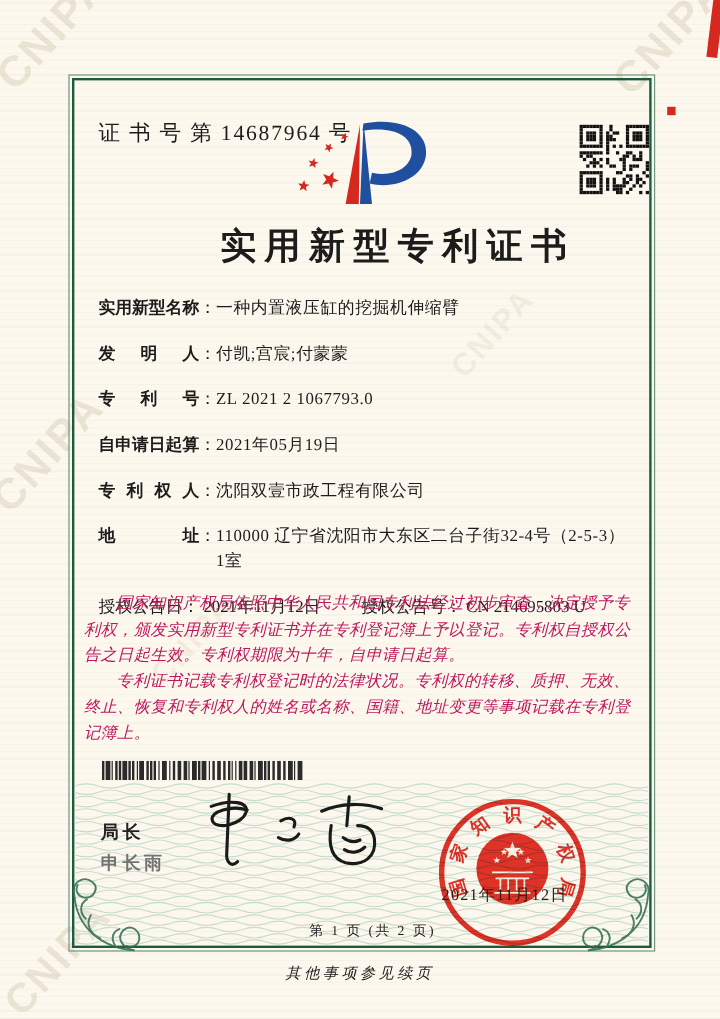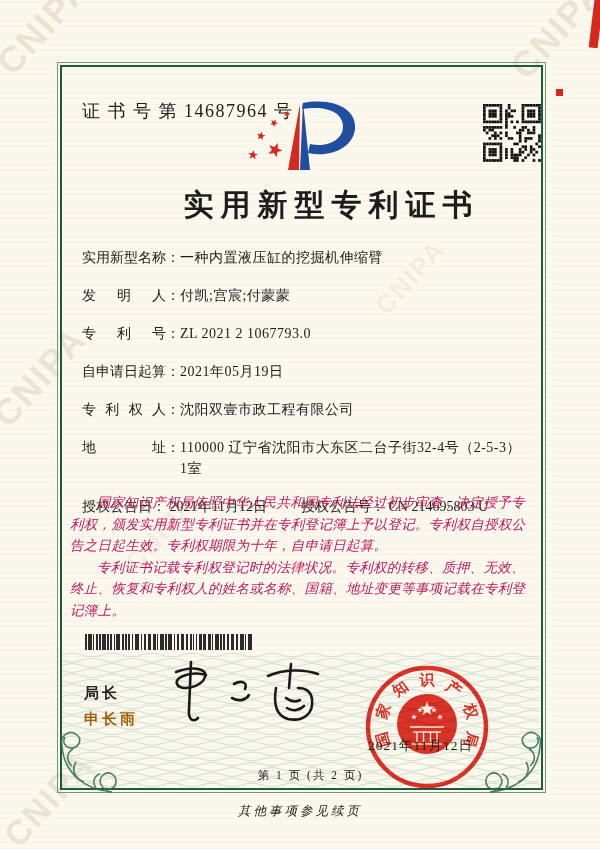--- a/index.html
+++ b/index.html
@@ -15,33 +15,33 @@
   .guilloche{position:absolute;left:62px;top:652px;}
   .cert-no{position:absolute;left:82px;top:99px;font-size:18px;letter-spacing:1.5px;}
   .qr{position:absolute;left:481px;top:102px;}
   .red-square{position:absolute;left:556px;top:89px;width:7px;height:7px;background:#d5281e;}
   .red-sliver{position:absolute;left:592px;top:-8px;width:9px;height:56px;background:#d5281e;transform:rotate(7deg);}
   .logo{position:absolute;left:240px;top:96px;}
   .title{position:absolute;left:57px;top:185px;width:549px;text-align:center;
          font-size:30px;font-weight:bold;letter-spacing:7px;}
   .fields{position:absolute;left:82px;top:247px;width:442px;font-size:14px;}
   .frow{display:flex;margin-bottom:17px;line-height:21px;}
-  .flabel{display:inline-block;width:84px;flex:none;text-align:justify;text-align-last:justify;}
+  .flabel{display:inline-block;width:84px;flex:none;text-align:justify;text-align-last:justify;font-weight:bold;}
   .fcolon{flex:none;}
   .fval{flex:1;letter-spacing:.5px;}
   .frow.last{margin-bottom:16px;}
   .g2{margin-left:34px;text-align:right;}
   .paras{position:absolute;left:70px;top:492px;width:462px;font-size:13.5px;line-height:21.5px;
          font-style:italic;color:#be185d;}
   .paras p{margin:0;text-indent:2em;letter-spacing:.3px;}
   .barcode{position:absolute;left:85px;top:634px;}
   .sig-title{position:absolute;left:84px;top:684px;font-family:Liberation Mono, monospace;
              font-size:15px;font-weight:600;letter-spacing:3px;color:#222;}
   .sig-name{position:absolute;left:84px;top:710px;font-family:"Liberation Sans","DejaVu Sans",sans-serif;
-            font-size:15px;font-weight:600;letter-spacing:3px;color:#a16207;}
+            font-size:15px;font-weight:600;letter-spacing:3px;color:#737373;}
   .signature-svg{position:absolute;left:148px;top:658px;}
   .seal{position:absolute;left:356px;top:657px;mix-blend-mode:multiply;opacity:.93;}
   .seal-date{position:absolute;left:368px;top:737px;font-size:13.5px;color:#2a2015;letter-spacing:1px;z-index:6;}
   .page-no{position:absolute;left:57px;top:768px;width:507px;text-align:center;font-size:11.5px;letter-spacing:2px;}
   .note{position:absolute;left:0;top:803px;width:600px;text-align:center;font-size:12.5px;
         font-style:italic;letter-spacing:3px;color:#222;}
   .flourish{position:absolute;stroke:#2e6b4e;fill:none;stroke-width:1.6;opacity:.85;}
 </style>
 </head>
 <body>

